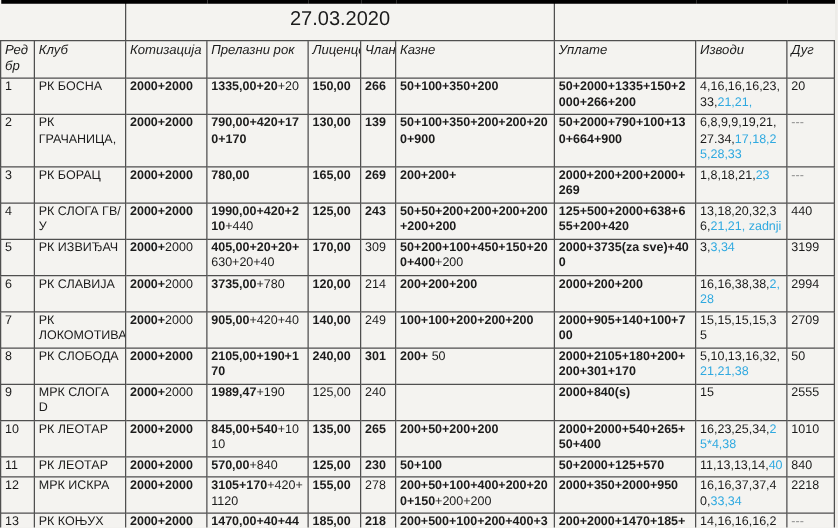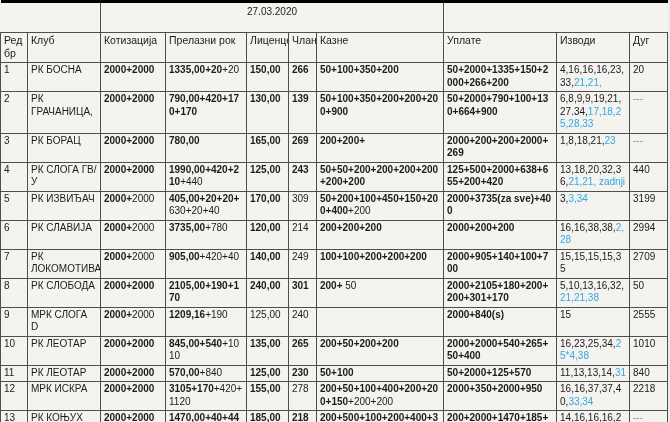--- a/index.html
+++ b/index.html
@@ -24,23 +24,23 @@
     border:1px solid #4f4f4f;
     font-size:10px; line-height:1.25;
     padding:1px 3px 2px 3px;
     vertical-align:top; text-align:left;
     font-weight:normal;
     overflow:hidden;
   }
   tr.date-row td { border:none; height:24px; }
   tr.date-row td.date-cell {
     border:1px solid #4f4f4f; border-top:none;
-    text-align:center; font-size:10px; padding-top:3px;
-  }
-  tr.head-row th { font-size:10.5px; height:26px; }
+    text-align:center; font-size:16px; padding-top:3px;
+  }
+  tr.head-row th { font-size:10.5px; height:26px;font-style:italic; }
   td.num { word-break:break-all; }
   .b { font-weight:bold; }
   .r { font-weight:normal; }
   .k { }
   .c { color:#2fa9e0; }
   .dash { color:#8c8c8c; }
 </style>
 </head>
 <body>
 
@@ -170,21 +170,21 @@
         <td class="num"><span class="b">301</span><span class="r"></span></td>
         <td class="num"><span class="b">200+</span><span class="r"> 50</span></td>
         <td class="num"><span class="b">2000+2105+180+200+200+301+170</span><span class="r"></span></td>
         <td class="num"><span class="k">5,10,13,16,32,</span><span class="c">21,21,38</span></td>
         <td><span class="k">50</span></td>
       </tr>
       <tr>
         <td><span class="k">9</span></td>
         <td><span class="k">МРК СЛОГА D</span></td>
         <td class="num"><span class="b">2000+</span><span class="r">2000</span></td>
-        <td class="num"><span class="b">1209,16</span><span class="r">+190</span></td>
+        <td class="num"><span class="b">1989,47</span><span class="r">+190</span></td>
         <td class="num"><span class="b"></span><span class="r">125,00</span></td>
         <td class="num"><span class="b"></span><span class="r">240</span></td>
         <td class="num"><span class="b"></span><span class="r"></span></td>
         <td class="num"><span class="b">2000+840(s)</span><span class="r"></span></td>
         <td class="num"><span class="k">15</span><span class="c"></span></td>
         <td><span class="k">2555</span></td>
       </tr>
       <tr>
         <td><span class="k">10</span></td>
         <td><span class="k">РК ЛЕОТАР</span></td>
@@ -199,21 +199,21 @@
       </tr>
       <tr>
         <td><span class="k">11</span></td>
         <td><span class="k">РК ЛЕОТАР</span></td>
         <td class="num"><span class="b">2000+2000</span><span class="r"></span></td>
         <td class="num"><span class="b">570,00</span><span class="r">+840</span></td>
         <td class="num"><span class="b">125,00</span><span class="r"></span></td>
         <td class="num"><span class="b">230</span><span class="r"></span></td>
         <td class="num"><span class="b">50+100</span><span class="r"></span></td>
         <td class="num"><span class="b">50+2000+125+570</span><span class="r"></span></td>
-        <td class="num"><span class="k">11,13,13,14,</span><span class="c">31</span></td>
+        <td class="num"><span class="k">11,13,13,14,</span><span class="c">40</span></td>
         <td><span class="k">840</span></td>
       </tr>
       <tr>
         <td><span class="k">12</span></td>
         <td><span class="k">МРК ИСКРА</span></td>
         <td class="num"><span class="b">2000+2000</span><span class="r"></span></td>
         <td class="num"><span class="b">3105+170</span><span class="r">+420+1120</span></td>
         <td class="num"><span class="b">155,00</span><span class="r"></span></td>
         <td class="num"><span class="b"></span><span class="r">278</span></td>
         <td class="num"><span class="b">200+50+100+400+200+200+150</span><span class="r">+200+200</span></td>

